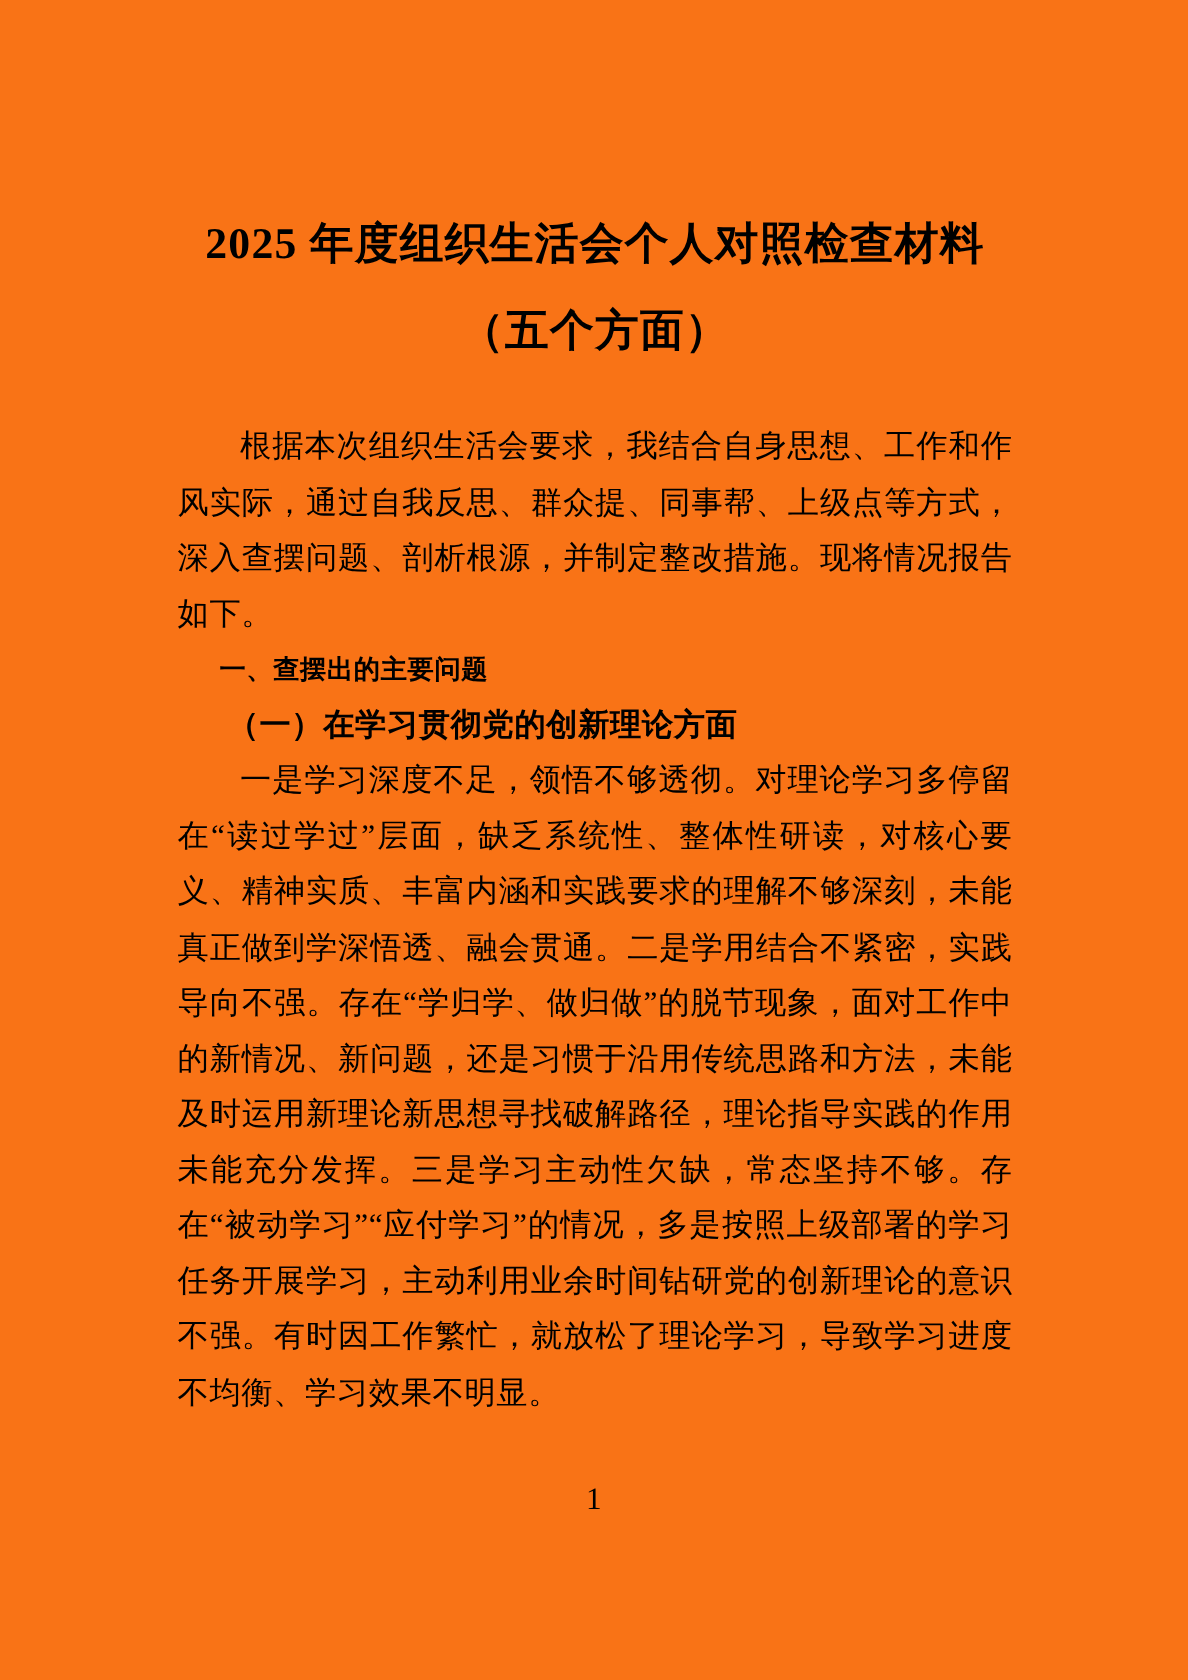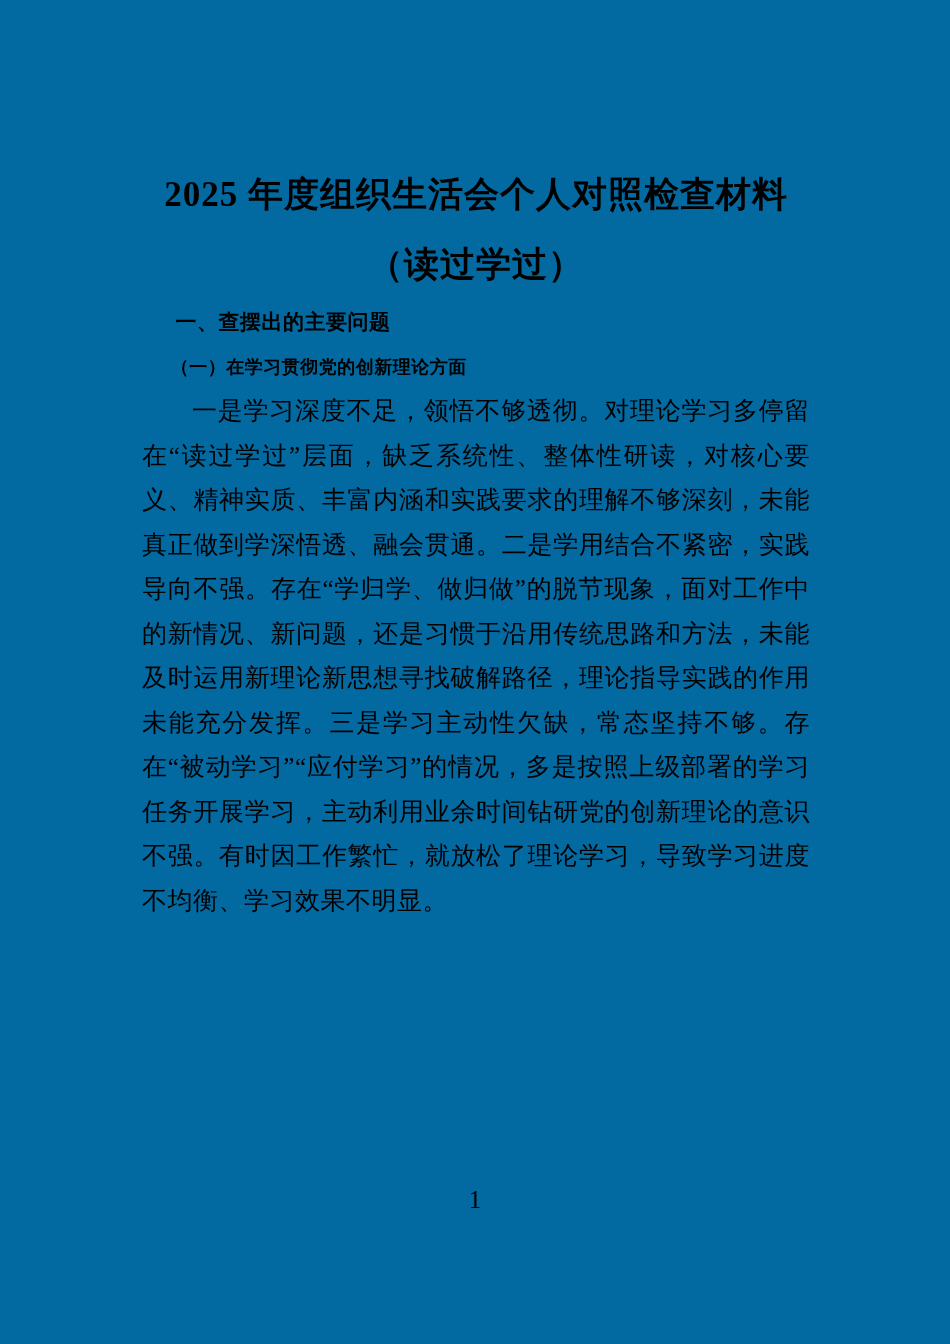--- a/index.html
+++ b/index.html
@@ -5,21 +5,21 @@
   * { margin: 0; padding: 0; box-sizing: border-box; }
 
   html, body {
     background: #ffffff;
   }
 
   .page {
     position: relative;
     width: 950px;
     height: 1344px;
-    background: #0369a1;
+    background: #f97316;
     overflow: hidden;
     font-family: "Liberation Serif", serif;
     color: #000000;
   }
 
   .content {
     position: absolute;
     left: 142px;
     top: 0;
     width: 668px;
@@ -58,21 +58,21 @@
     font-size: 21px;
     line-height: 44.5px;
     letter-spacing: 0.5px;
     text-indent: 1.6em;
     color: #000000;
   }
 
   .h2-heading {
     font-family: "Liberation Serif", serif;
     font-weight: 700;
-    font-size: 18px;
+    font-size: 25px;
     line-height: 44.5px;
     letter-spacing: 0.5px;
     text-indent: 1.6em;
     color: #000000;
   }
 
   .page-number {
     position: absolute;
     top: 1178px;
     left: 0;
@@ -85,23 +85,24 @@
   }
 </style>
 </head>
 <body>
 
 <div class="page">
   <div class="content">
 
     <div class="doc-title">
       <div>2025 年度组织生活会个人对照检查材料</div>
-      <div>（读过学过）</div>
+      <div>（五个方面）</div>
     </div>
 
+    <p class="body-text para intro-para">根据本次组织生活会要求，我结合自身思想、工作和作风实际，通过自我反思、群众提、同事帮、上级点等方式，深入查摆问题、剖析根源，并制定整改措施。现将情况报告如下。</p>
 
     <div class="h1-heading">一、查摆出的主要问题</div>
 
     <div class="h2-heading">（一）在学习贯彻党的创新理论方面</div>
 
     <p class="body-text para">一是学习深度不足，领悟不够透彻。对理论学习多停留在“读过学过”层面，缺乏系统性、整体性研读，对核心要义、精神实质、丰富内涵和实践要求的理解不够深刻，未能真正做到学深悟透、融会贯通。二是学用结合不紧密，实践导向不强。存在“学归学、做归做”的脱节现象，面对工作中的新情况、新问题，还是习惯于沿用传统思路和方法，未能及时运用新理论新思想寻找破解路径，理论指导实践的作用未能充分发挥。三是学习主动性欠缺，常态坚持不够。存在“被动学习”“应付学习”的情况，多是按照上级部署的学习任务开展学习，主动利用业余时间钻研党的创新理论的意识不强。有时因工作繁忙，就放松了理论学习，导致学习进度不均衡、学习效果不明显。</p>
 
   </div>
 
   <div class="page-number">1</div>

